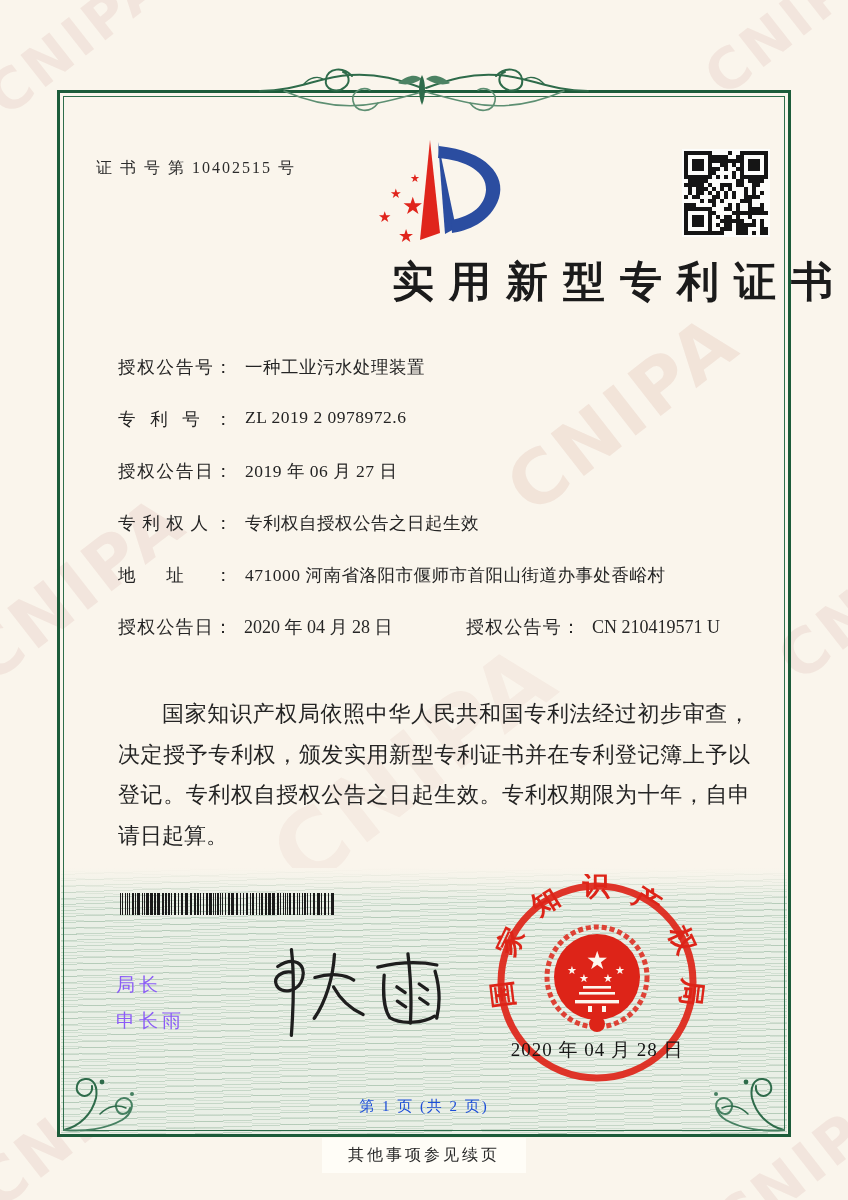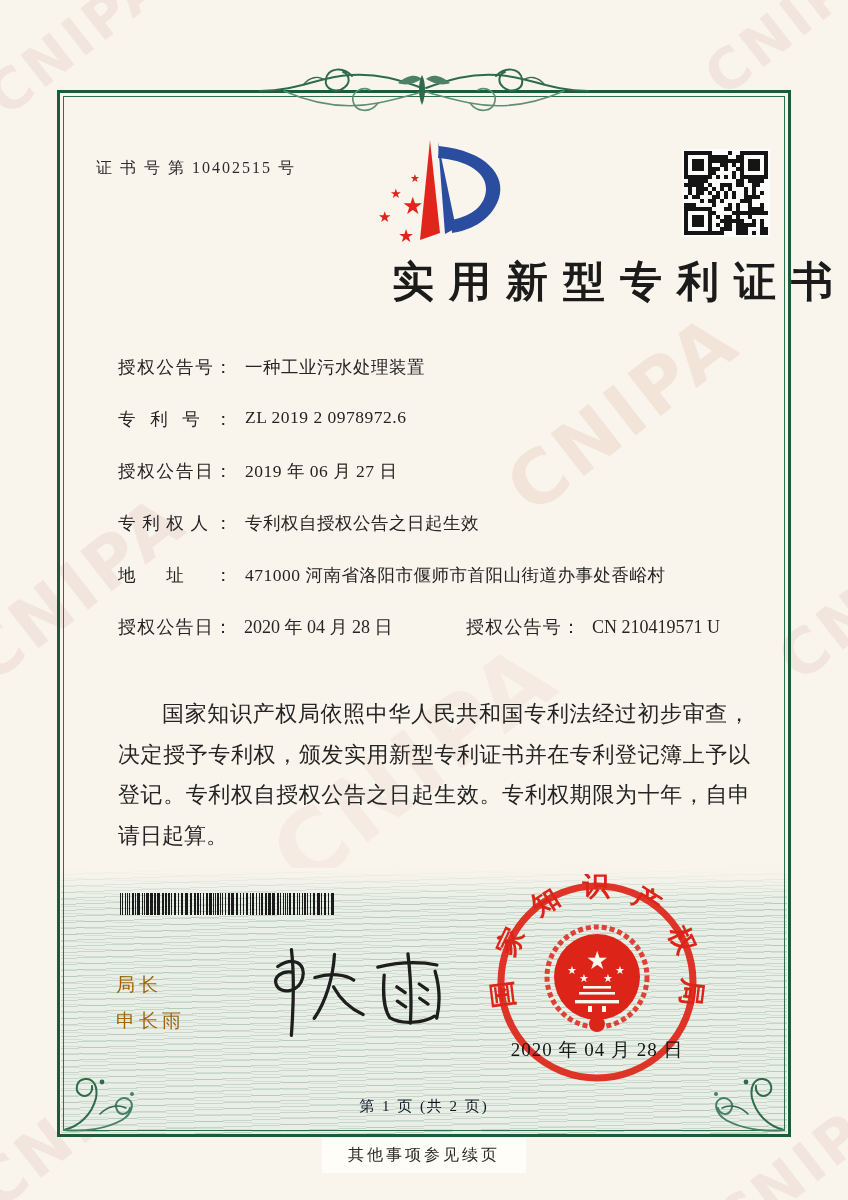--- a/index.html
+++ b/index.html
@@ -88,28 +88,28 @@
   .grant-val1{display:inline-block;width:222px;margin-left:12px;}
   .grant-val2{margin-left:12px;}
   
   .paras{
     position:absolute;left:118px;top:694px;width:632px;
     font-size:22px;line-height:1.85;text-align:justify;color:#242424;
   }
   .paras p{margin:0;text-indent:2em;}
   
   .barcode{position:absolute;left:120px;top:893px;width:216px;height:22px;}
-  .director{position:absolute;left:116px;top:972px;font-size:19px;letter-spacing:4px;color:#a16207;}
+  .director{position:absolute;left:116px;top:972px;font-size:19px;letter-spacing:4px;color:#8b5cf6;}
   .director div{height:36px;}
   .sig{position:absolute;left:248px;top:940px;width:204px;height:100px;transform:rotate(-2deg);}
   .sr{position:absolute;width:1px;height:1px;overflow:hidden;clip-path:inset(50%);}
   .seal{position:absolute;left:482px;top:874px;width:230px;height:230px;}
   .page-info{
     position:absolute;left:0;top:1097px;width:848px;text-align:center;
-    font-size:15px;letter-spacing:2px;color:#0f172a;
+    font-size:15px;letter-spacing:2px;color:#1d4ed8;
   }
   .continuation{
     position:absolute;left:0;top:1138px;width:848px;text-align:center;
   }
   .continuation span{
     display:inline-block;background:#fffdf7;padding:7px 26px;
     font-size:16px;letter-spacing:3px;color:#2a2a2a;
   }
 </style>
 </head>

